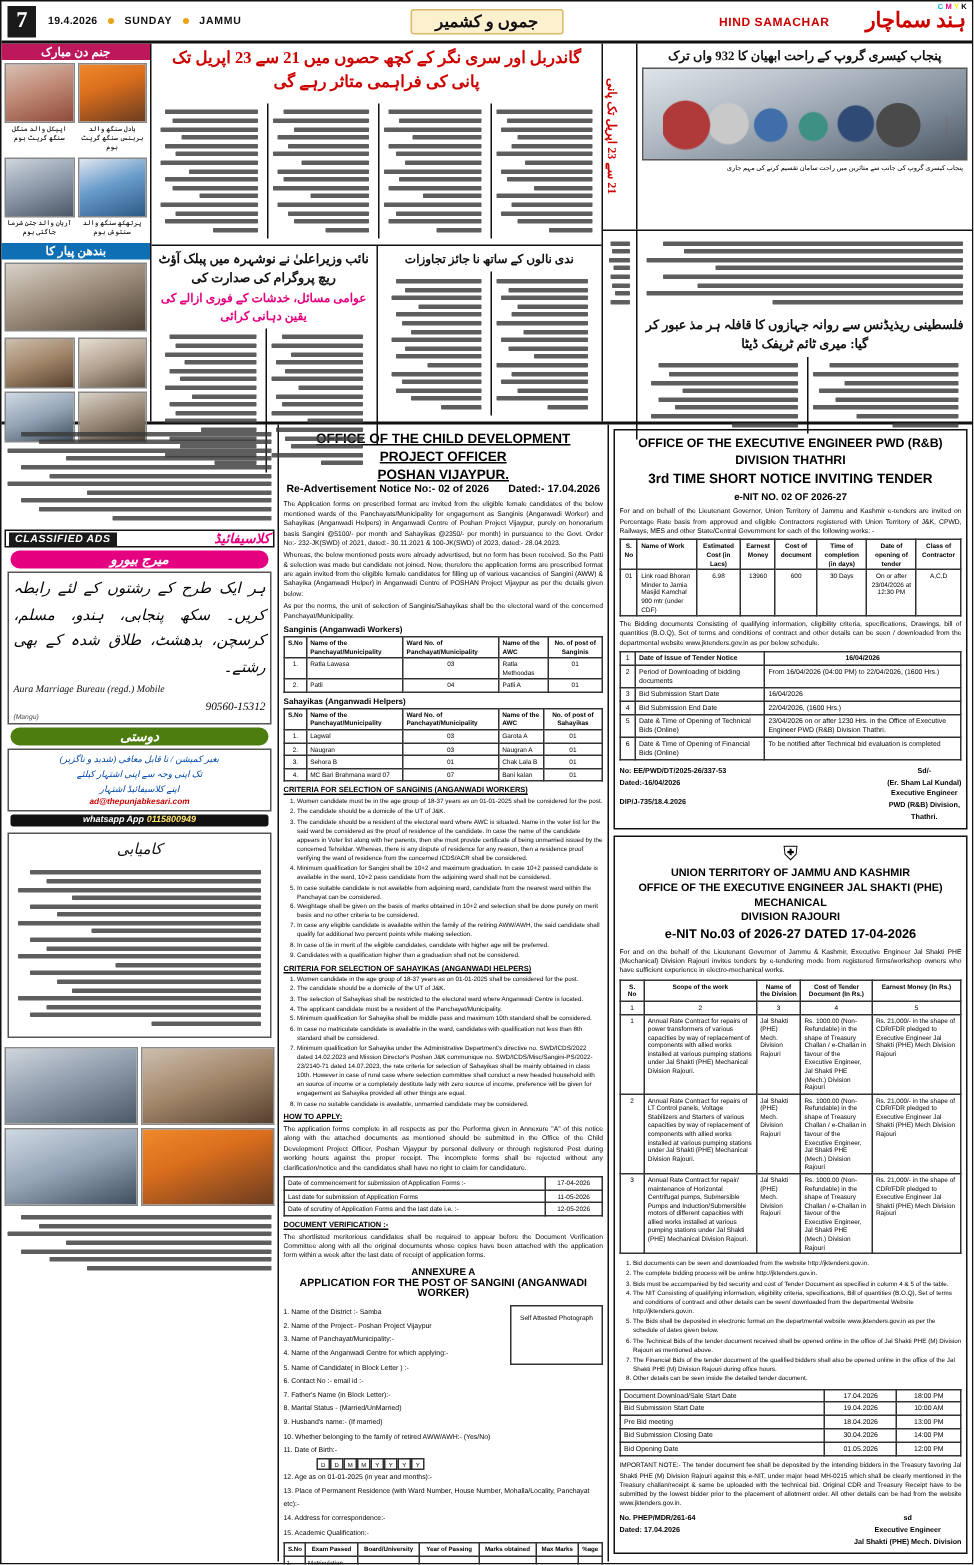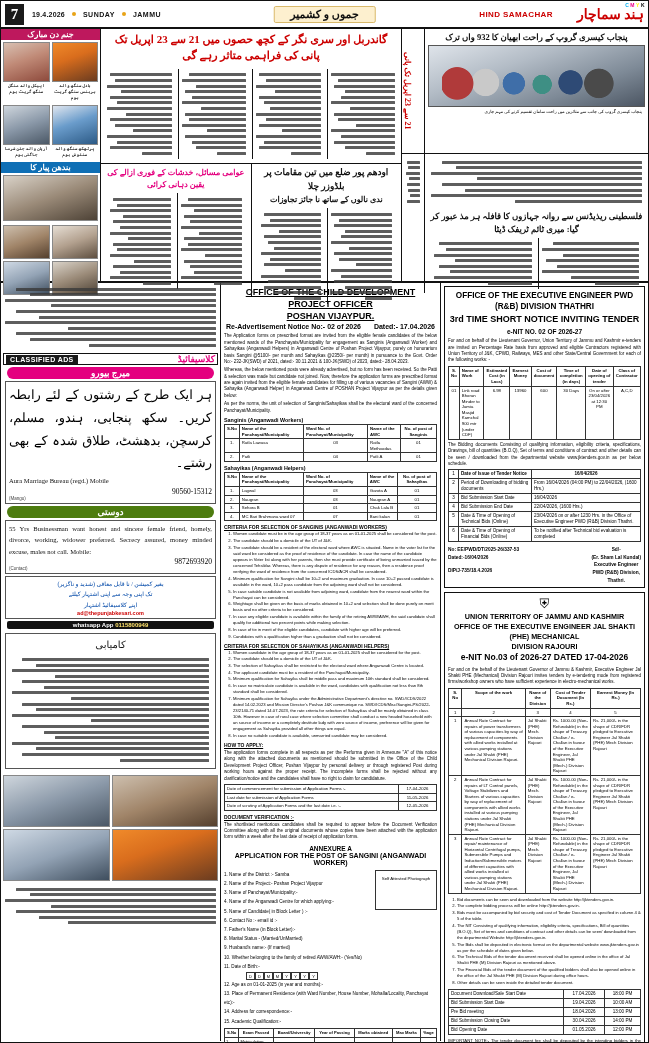--- a/index.html
+++ b/index.html
@@ -121,39 +121,39 @@
       radial-gradient(circle at 23% 58%, #c9c9c9 0 9%, transparent 9.5%),
       radial-gradient(circle at 38% 60%, #3f6ea8 0 9%, transparent 9.5%),
       radial-gradient(circle at 53% 62%, #3e8f84 0 9%, transparent 9.5%),
       radial-gradient(circle at 68% 58%, #2e4a75 0 9%, transparent 9.5%),
       radial-gradient(circle at 83% 60%, #4a4a4a 0 9%, transparent 9.5%);
   }
   .cap-small{ font-size:4.4px; line-height:1.5; direction:rtl; font-family:"Liberation Serif",serif; padding:2px 3px; }
 
   
   .bottom { display:flex; height:760px; border-top:2px solid #111; }
-  .b-left { width:220px; border-right:1px solid #111; }
+  .b-left { width:185px; border-right:1px solid #111;font-style:italic; }
   .b-mid  { width:220px; border-right:1px solid #111; padding:3px; }
   .b-right{ flex:1; padding:3px; }
 
   
   .cls-bar{
     display:flex; align-items:center; justify-content:space-between;
     border:1px solid #111; margin:2px; padding:0 2px; background:#fff;
   }
   .cls-bar .en{ background:#1a1a1a;color:#fff;font-size:7px;font-weight:bold;padding:1px 4px;letter-spacing:.4px;}
   .cls-bar .ur{ color:#e4007f;font-size:9px;font-weight:bold;font-family:"Liberation Serif",serif;direction:rtl;}
   .pill{
     background:#e4007f;color:#fff;text-align:center;border-radius:9px;
     font-size:9px;font-weight:bold;padding:1px 0;margin:2px 6px;
     font-family:"Liberation Serif",serif;direction:rtl;
   }
   .pill.blue{ background:#4d7c0f; }
   .ad-box{ border:1px solid #555; margin:2px 4px; padding:2px 3px; }
-  .ad-ur{ direction:rtl; font-family:"Liberation Serif",serif; font-size:13px; line-height:1.75; text-align:justify; }
+  .ad-ur{ direction:rtl; font-family:"Liberation Serif",serif; font-size:10px; line-height:1.75; text-align:justify; }
   .ad-en{ font-family:"Liberation Serif",serif; font-size:6.6px; line-height:1.75; text-align:justify; color:#111;}
   .ad-sub{ font-size:4.5px; color:#444; }
   .ad-mob{ text-align:right; font-size:7.5px; font-family:"Liberation Serif",serif; }
   .ad-blue{ color:#0048a8; font-family:"Liberation Serif",serif; font-size:6px; direction:rtl; text-align:center; line-height:1.7;}
   .ad-red{ color:#cc0000; font-size:5.5px; text-align:center; font-weight:bold;}
   .wa-strip{
     background:#111;color:#fff;font-size:6px;font-weight:bold;text-align:center;
     margin:2px 6px;padding:1px 0;border-radius:2px;
   }
   .wa-strip .num{ color:#ffe36b; }
@@ -344,20 +344,21 @@
           <div class="ul w95"></div>
             <div class="ul w78"></div>
             <div class="ul w45"></div>
         </div>
       </div>
 
       <div class="divider" style="margin-top:2px"></div>
 
       <div style="display:flex;height:132px">
         <div style="flex:1;padding:2px 3px;">
+          <div class="hl-urdu" style="font-size:8.5px;line-height:1.5;">نائب وزیراعلیٰ نے نوشہرہ میں پبلک آؤٹ ریچ پروگرام کی صدارت کی</div>
           <div class="hl-urdu hl-mag" style="font-size:8px;line-height:1.5;margin-top:1px">عوامی مسائل، خدشات کے فوری ازالے کی یقین دہانی کرائی</div>
           <div class="news-cols">
             <div class="urdu-lines">
               <div class="ul w95"></div>
                 <div class="ul w88"></div>
                 <div class="ul w100"></div>
                 <div class="ul w78"></div>
               <div class="ul w95"></div>
                 <div class="ul w84"></div>
                 <div class="ul w100"></div>
@@ -385,21 +386,20 @@
                 <div class="ul w60"></div>
                 <div class="ul w95"></div>
               <div class="ul w84"></div>
                 <div class="ul w78"></div>
                 <div class="ul w100"></div>
                 <div class="ul w45"></div>
             </div>
           </div>
         </div>
         <div class="vdiv" style="flex:1;padding:2px 3px;">
-          <div class="hl-urdu" style="font-size:9px;line-height:1.5;">اودھم پور ضلع میں تین مقامات پر بلڈوزر چلا</div>
           <div class="hl-urdu" style="font-size:8px;line-height:1.5;margin-top:1px">ندی نالوں کے ساتھ نا جائز تجاوزات</div>
           <div class="news-cols">
             <div class="urdu-lines">
               <div class="ul w95"></div>
                 <div class="ul w84"></div>
                 <div class="ul w100"></div>
                 <div class="ul w70"></div>
               <div class="ul w95"></div>
                 <div class="ul w88"></div>
                 <div class="ul w78"></div>
@@ -525,25 +525,20 @@
 
       <div class="pill">میرج بیورو</div>
       <div class="ad-box">
         <div class="ad-ur">ہر ایک طرح کے رشتوں کے لئے رابطہ کریں۔ سکھ پنجابی، ہندو، مسلم، کرسچن، بدھشٹ، طلاق شدہ کے بھی رشتے۔</div>
         <div class="ad-en">Aura Marriage Bureau (regd.) Mobile</div>
         <div class="ad-mob">90560-15312</div>
         <div class="ad-sub">(Mangu)</div>
       </div>
 
       <div class="pill blue">دوستی</div>
-      <div class="ad-box">
-        <div class="ad-en">55 Yrs Businessman want honest and sincere female friend, homely, divorce, working, widower preferred. Secrecy assured, money minded excuse, males not call. Mobile:</div>
-        <div class="ad-mob">9872693920</div>
-        <div class="ad-sub">(Contact)</div>
-      </div>
 
       <div class="ad-box">
         <div class="ad-blue">بغیر کمیشن / نا قابل معافی (شدید و ناگزیر)</div>
         <div class="ad-blue">تک اپنی وجہ سے اپنی اشتہار کیلئے</div>
         <div class="ad-blue">اپنے کلاسیفائیڈ اشتہار</div>
         <div class="ad-red">ad@thepunjabkesari.com</div>
       </div>
       <div class="wa-strip">
         <span>whatsapp App</span>
         <span class="num">0115800949</span>

